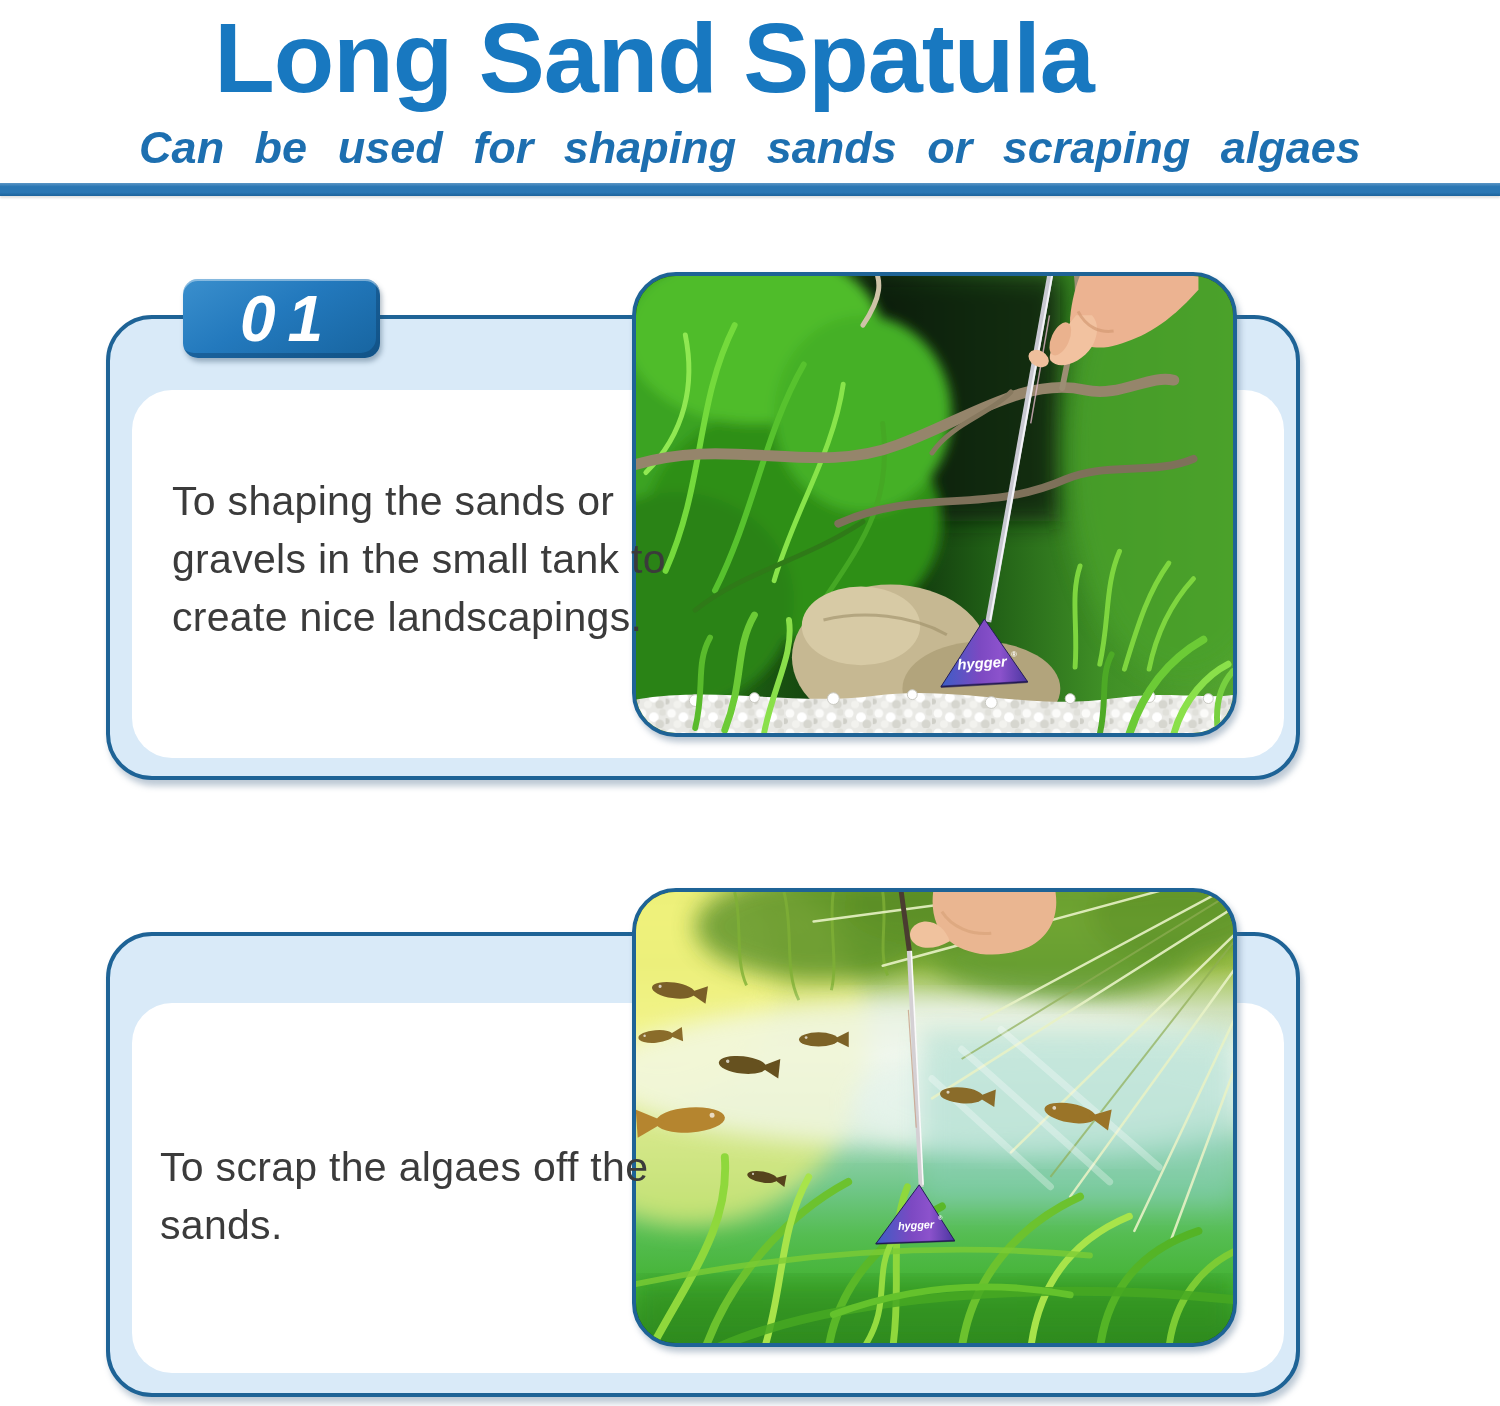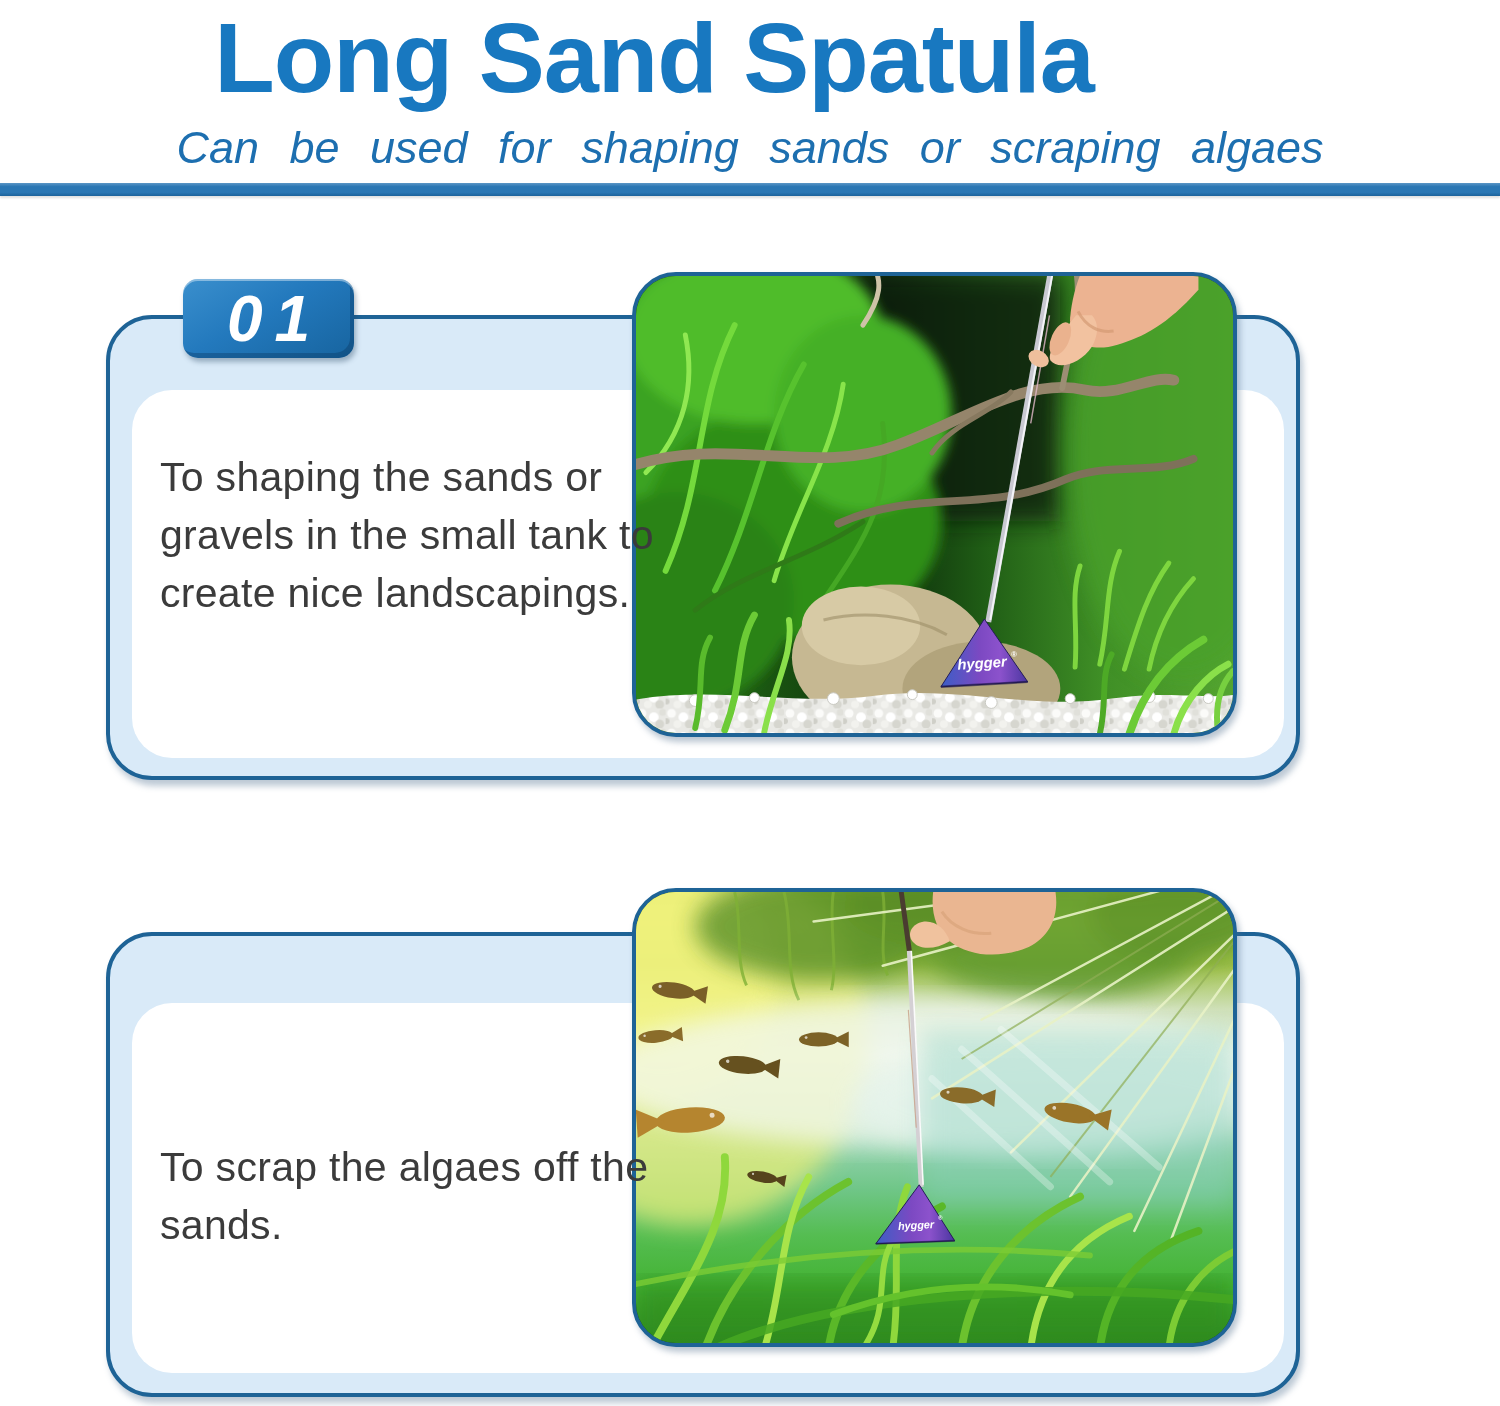--- a/index.html
+++ b/index.html
@@ -6,41 +6,41 @@
     --title-blue:#1878c0; --subtitle-blue:#1d6fb0; --divider-blue:#2b77b4;
     --badge-blue:#2074b8; --card-fill:#d9eaf8; --card-border:#1e6396; --body-text:#3b3b3b;
   }
   html,body{margin:0;padding:0;background:#fff;}
   #page{position:relative;width:1500px;height:1406px;background:#ffffff;overflow:hidden;
         font-family:"Liberation Sans",sans-serif;}
   .page-title{position:absolute;top:0px;left:0;width:1308px;text-align:center;
         font-size:99px;line-height:115px;font-weight:bold;color:var(--title-blue);
         letter-spacing:-1px;}
   .page-subtitle{position:absolute;top:118px;left:0;width:1500px;text-align:center;
-        font-size:45px;line-height:60px;font-weight:normal;font-style:italic;
+        font-size:45px;line-height:60px;font-weight:bold;font-style:italic;
         color:var(--subtitle-blue);word-spacing:18px;}
   .divider-bar{position:absolute;top:183px;left:0;width:1500px;height:13px;
         background:linear-gradient(to bottom,#5b96c6 0%,var(--divider-blue) 28%,var(--divider-blue) 72%,#1d639c 100%);
         box-shadow:0 2px 2px rgba(0,0,0,.12);}
   .card{position:absolute;left:106px;width:1194px;height:465px;box-sizing:border-box;
         background:var(--card-fill);border:4px solid var(--card-border);border-radius:46px;
         box-shadow:3px 6px 6px rgba(90,120,150,.40);}
   #card-1{top:315px;} #card-2{top:932px;}
   .inner-panel{position:absolute;left:132px;width:1152px;background:#ffffff;border-radius:40px;}
   #inner-1{top:390px;height:368px;} #inner-2{top:1003px;height:370px;}
-  .step-badge{position:absolute;left:183px;width:171px;height:79px;border-radius:15px;
+  .step-badge{position:absolute;left:183px;width:197px;height:79px;border-radius:15px;
         background:linear-gradient(150deg,#3a8fcd 0%,#2379bd 45%,#17649f 100%);
         box-shadow:inset 0 2px 0 rgba(255,255,255,.40),inset -4px -5px 0 rgba(8,52,92,.35),2px 4px 5px rgba(30,60,90,.35);
         display:flex;align-items:center;justify-content:center;
         color:#ffffff;font-style:italic;font-weight:bold;font-size:64px;
         letter-spacing:12px;text-indent:12px;z-index:5;}
   #badge-1{top:279px;} #badge-2{top:891px;}
   .step-desc{position:absolute;left:160px;width:500px;font-size:41px;line-height:58px;
         color:var(--body-text);letter-spacing:.3px;z-index:4;}
-  #desc-1{top:448px;} #desc-2{top:1138px;}
+  #desc-1{top:472px;margin-left:12px;} #desc-2{top:1138px;}
   .photo-frame{position:absolute;left:632px;width:605px;box-sizing:border-box;
         border:4px solid var(--card-border);border-radius:44px;overflow:hidden;
         background:#123812;box-shadow:3px 5px 6px rgba(80,110,140,.40);z-index:3;}
   #photo-1{top:272px;height:465px;} #photo-2{top:888px;height:459px;}
   .photo-frame svg{display:block;width:100%;height:100%;}
   .logo-text{font-family:"Liberation Sans",sans-serif;font-style:italic;font-weight:bold;fill:#fff;}
 </style>
 </head>
 <body>
 

